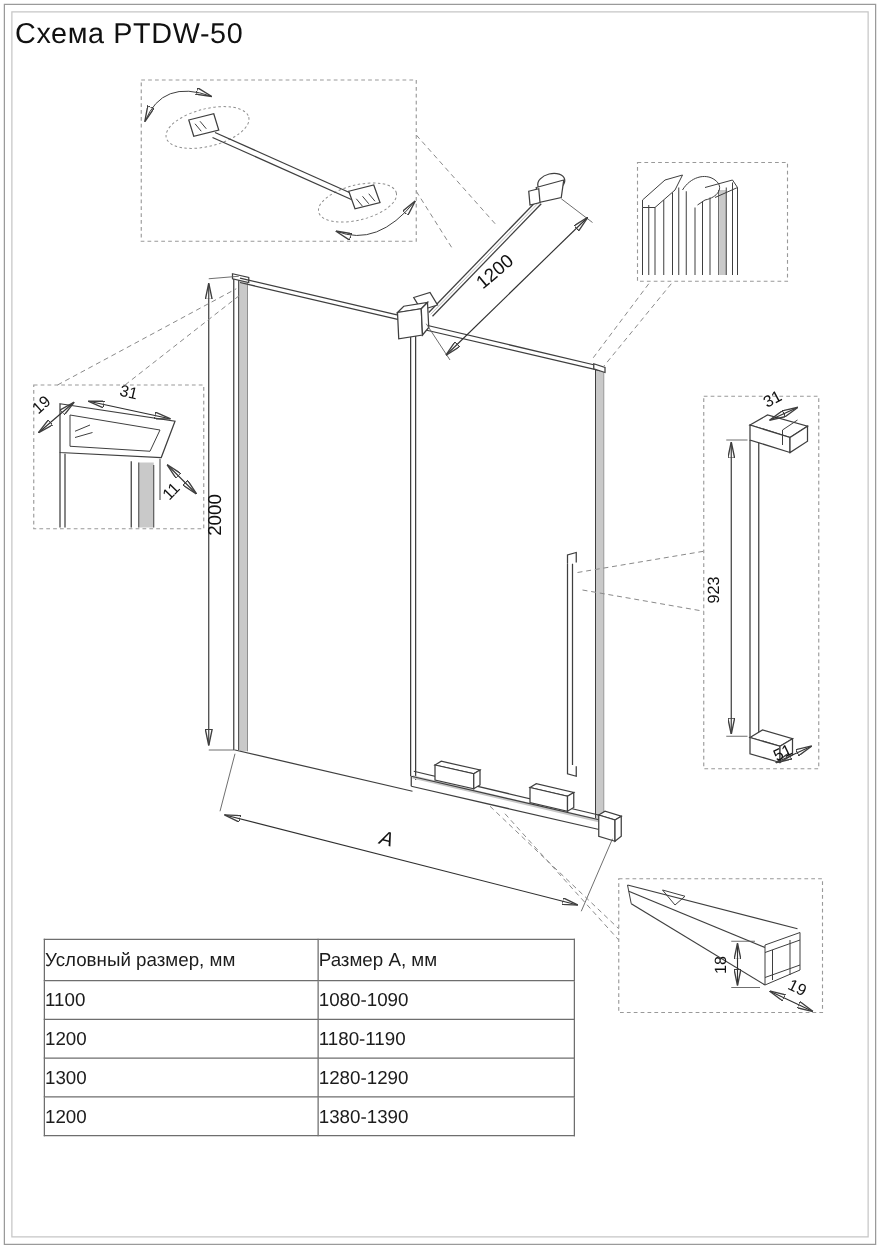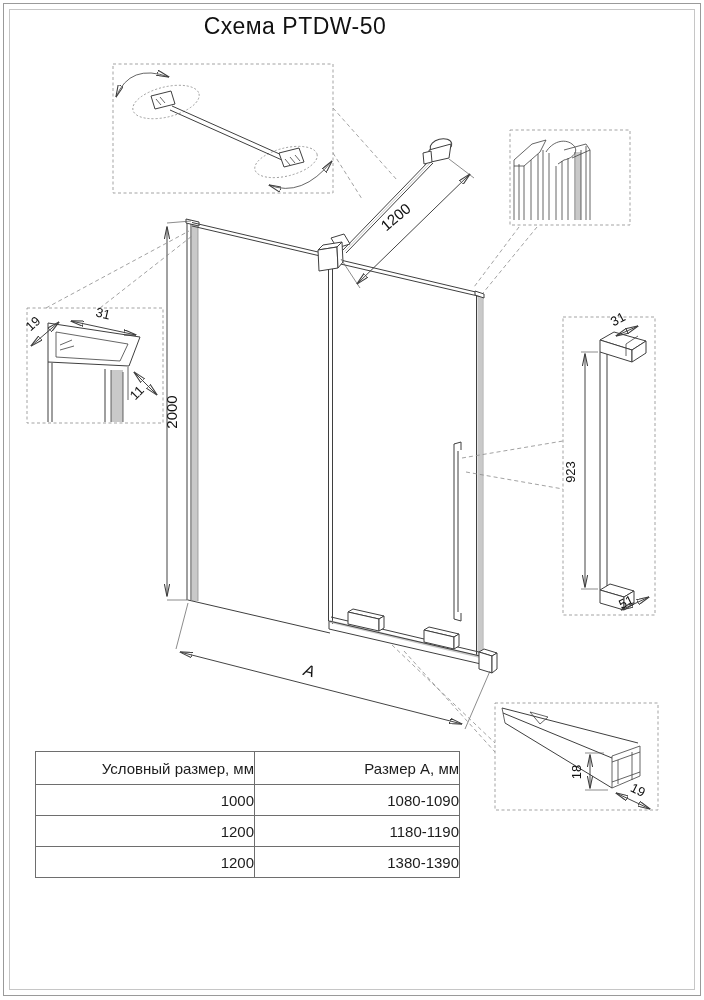--- a/index.html
+++ b/index.html
@@ -1,35 +1,35 @@
 <!DOCTYPE html>
 <html><head>
 <meta charset="utf-8">
 <style>
   html,body{margin:0;padding:0;background:#fff;}
   #page{position:relative;width:704px;height:1000px;background:#fff;overflow:hidden;
         font-family:"Liberation Sans",sans-serif;color:#1a1a1a;}
-  #title{position:absolute;top:13px;left:2px;width:586px;text-align:center;
+  #title{position:absolute;top:13px;left:12px;width:586px;
          font-size:23px;letter-spacing:.5px;color:#111;}
   svg{position:absolute;top:0;left:0;}
   svg line,svg path,svg polyline,svg polygon,svg ellipse,svg rect{
       stroke:#3f3f3f;fill:none;stroke-width:1;}
   .thin{stroke-width:.8;}
   .box{stroke:#999;stroke-dasharray:3 2.5;stroke-width:.9;}
   .lead{stroke:#8a8a8a;stroke-dasharray:4 3;stroke-width:.8;}
   .dim{stroke:#2f2f2f;stroke-width:.9;}
   .ext{stroke:#5a5a5a;stroke-width:.7;}
   .wfill{fill:#fff;}
   .glass{fill:#c9c9c9;stroke:none;}
   .rot{stroke:#8f8f8f;stroke-dasharray:2 2;stroke-width:.8;}
   text{stroke:none;fill:#111;font-family:"Liberation Sans",sans-serif;text-anchor:middle;}
   .t13{font-size:13px;} .t15{font-size:15px;} .tA{font-size:16px;font-style:italic;}
   #size-table{position:absolute;left:35px;top:751px;width:422px;border-collapse:collapse;
       table-layout:fixed;font-size:15px;color:#1c1c1c;}
-  #size-table th,#size-table td{border:1px solid #6e6e6e;text-align:right;
+  #size-table th,#size-table td{border:1px solid #6e6e6e;text-align:left;
       font-weight:normal;padding:0;}
   #size-table th{height:32px;} #size-table td{height:30px;}
   #size-table .c1{width:218px;} #size-table .c2{width:204px;}
 </style>
 </head>
 <body>
 
 <div id="page">
   <div id="title">Схема PTDW-50</div>
 
@@ -265,26 +265,30 @@
     </g>
   </svg>
 
   <table id="size-table">
     <tbody>
         <tr>
       <th class="c1">Условный размер, мм</th>
       <th class="c2">Размер А, мм</th>
     </tr>
     <tr>
-      <td>1000</td>
+      <td>1100</td>
       <td>1080-1090</td>
     </tr>
     <tr>
       <td>1200</td>
       <td>1180-1190</td>
+    </tr>
+    <tr>
+      <td>1300</td>
+      <td>1280-1290</td>
     </tr>
     <tr>
       <td>1200</td>
       <td>1380-1390</td>
     </tr>
   </tbody>
     </table>
 </div>
 
 </body></html>

